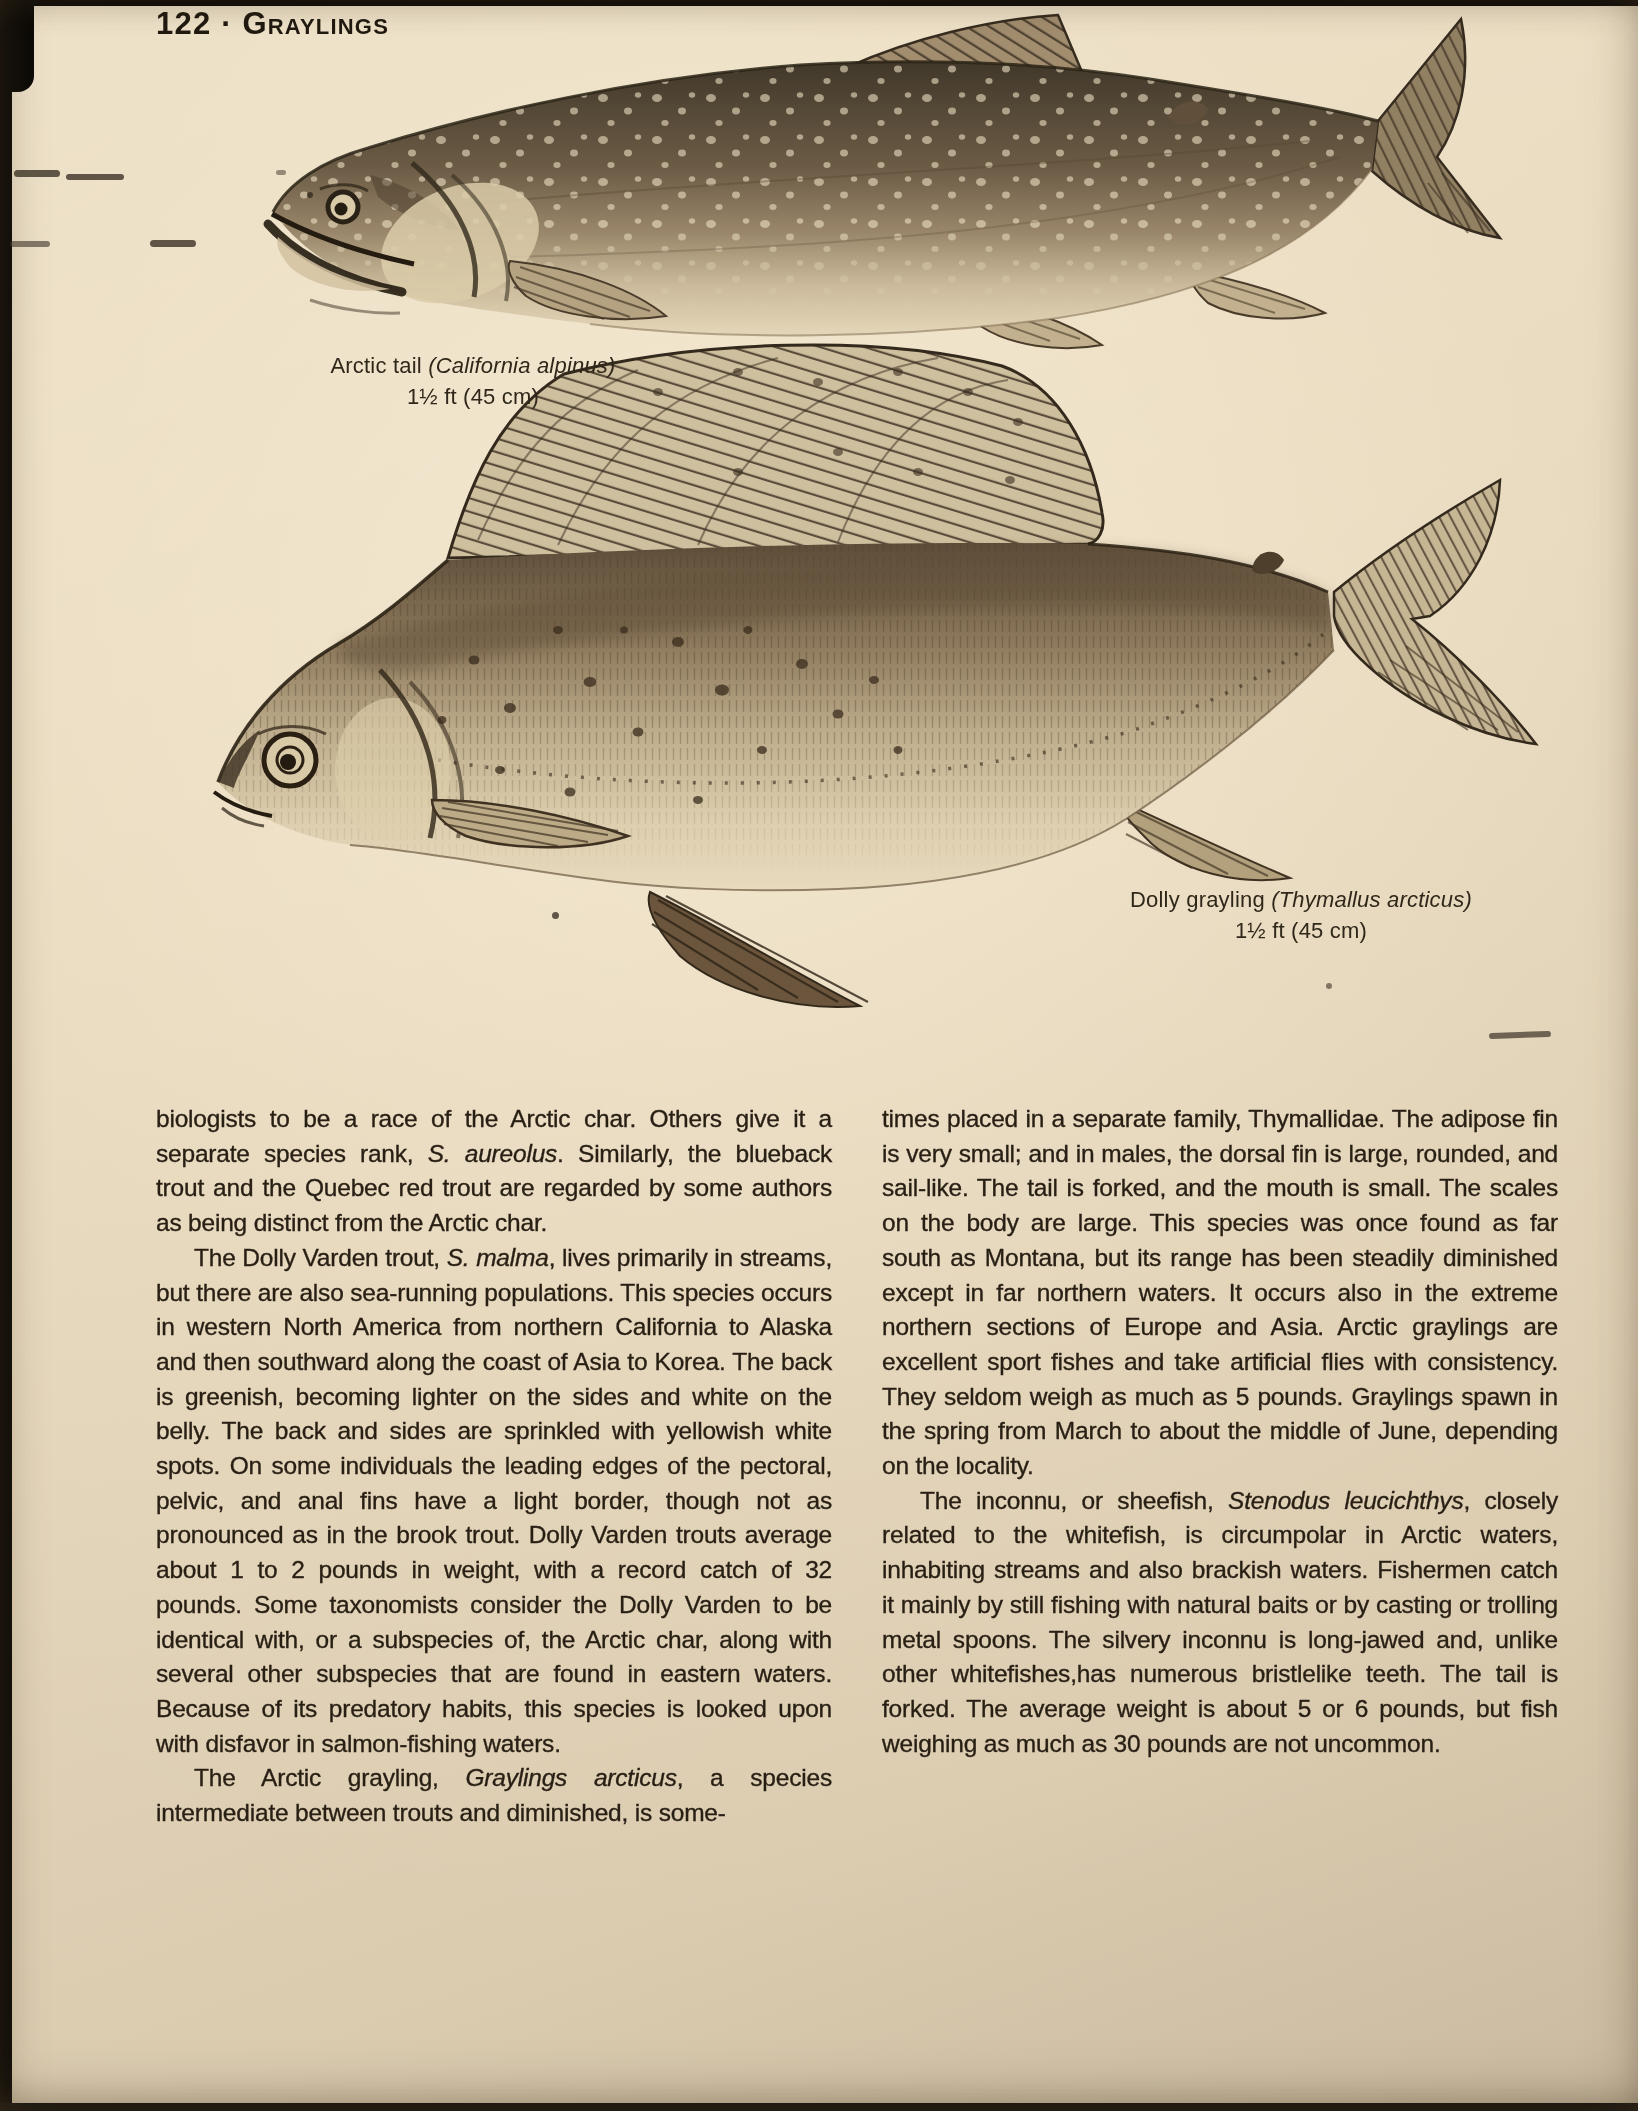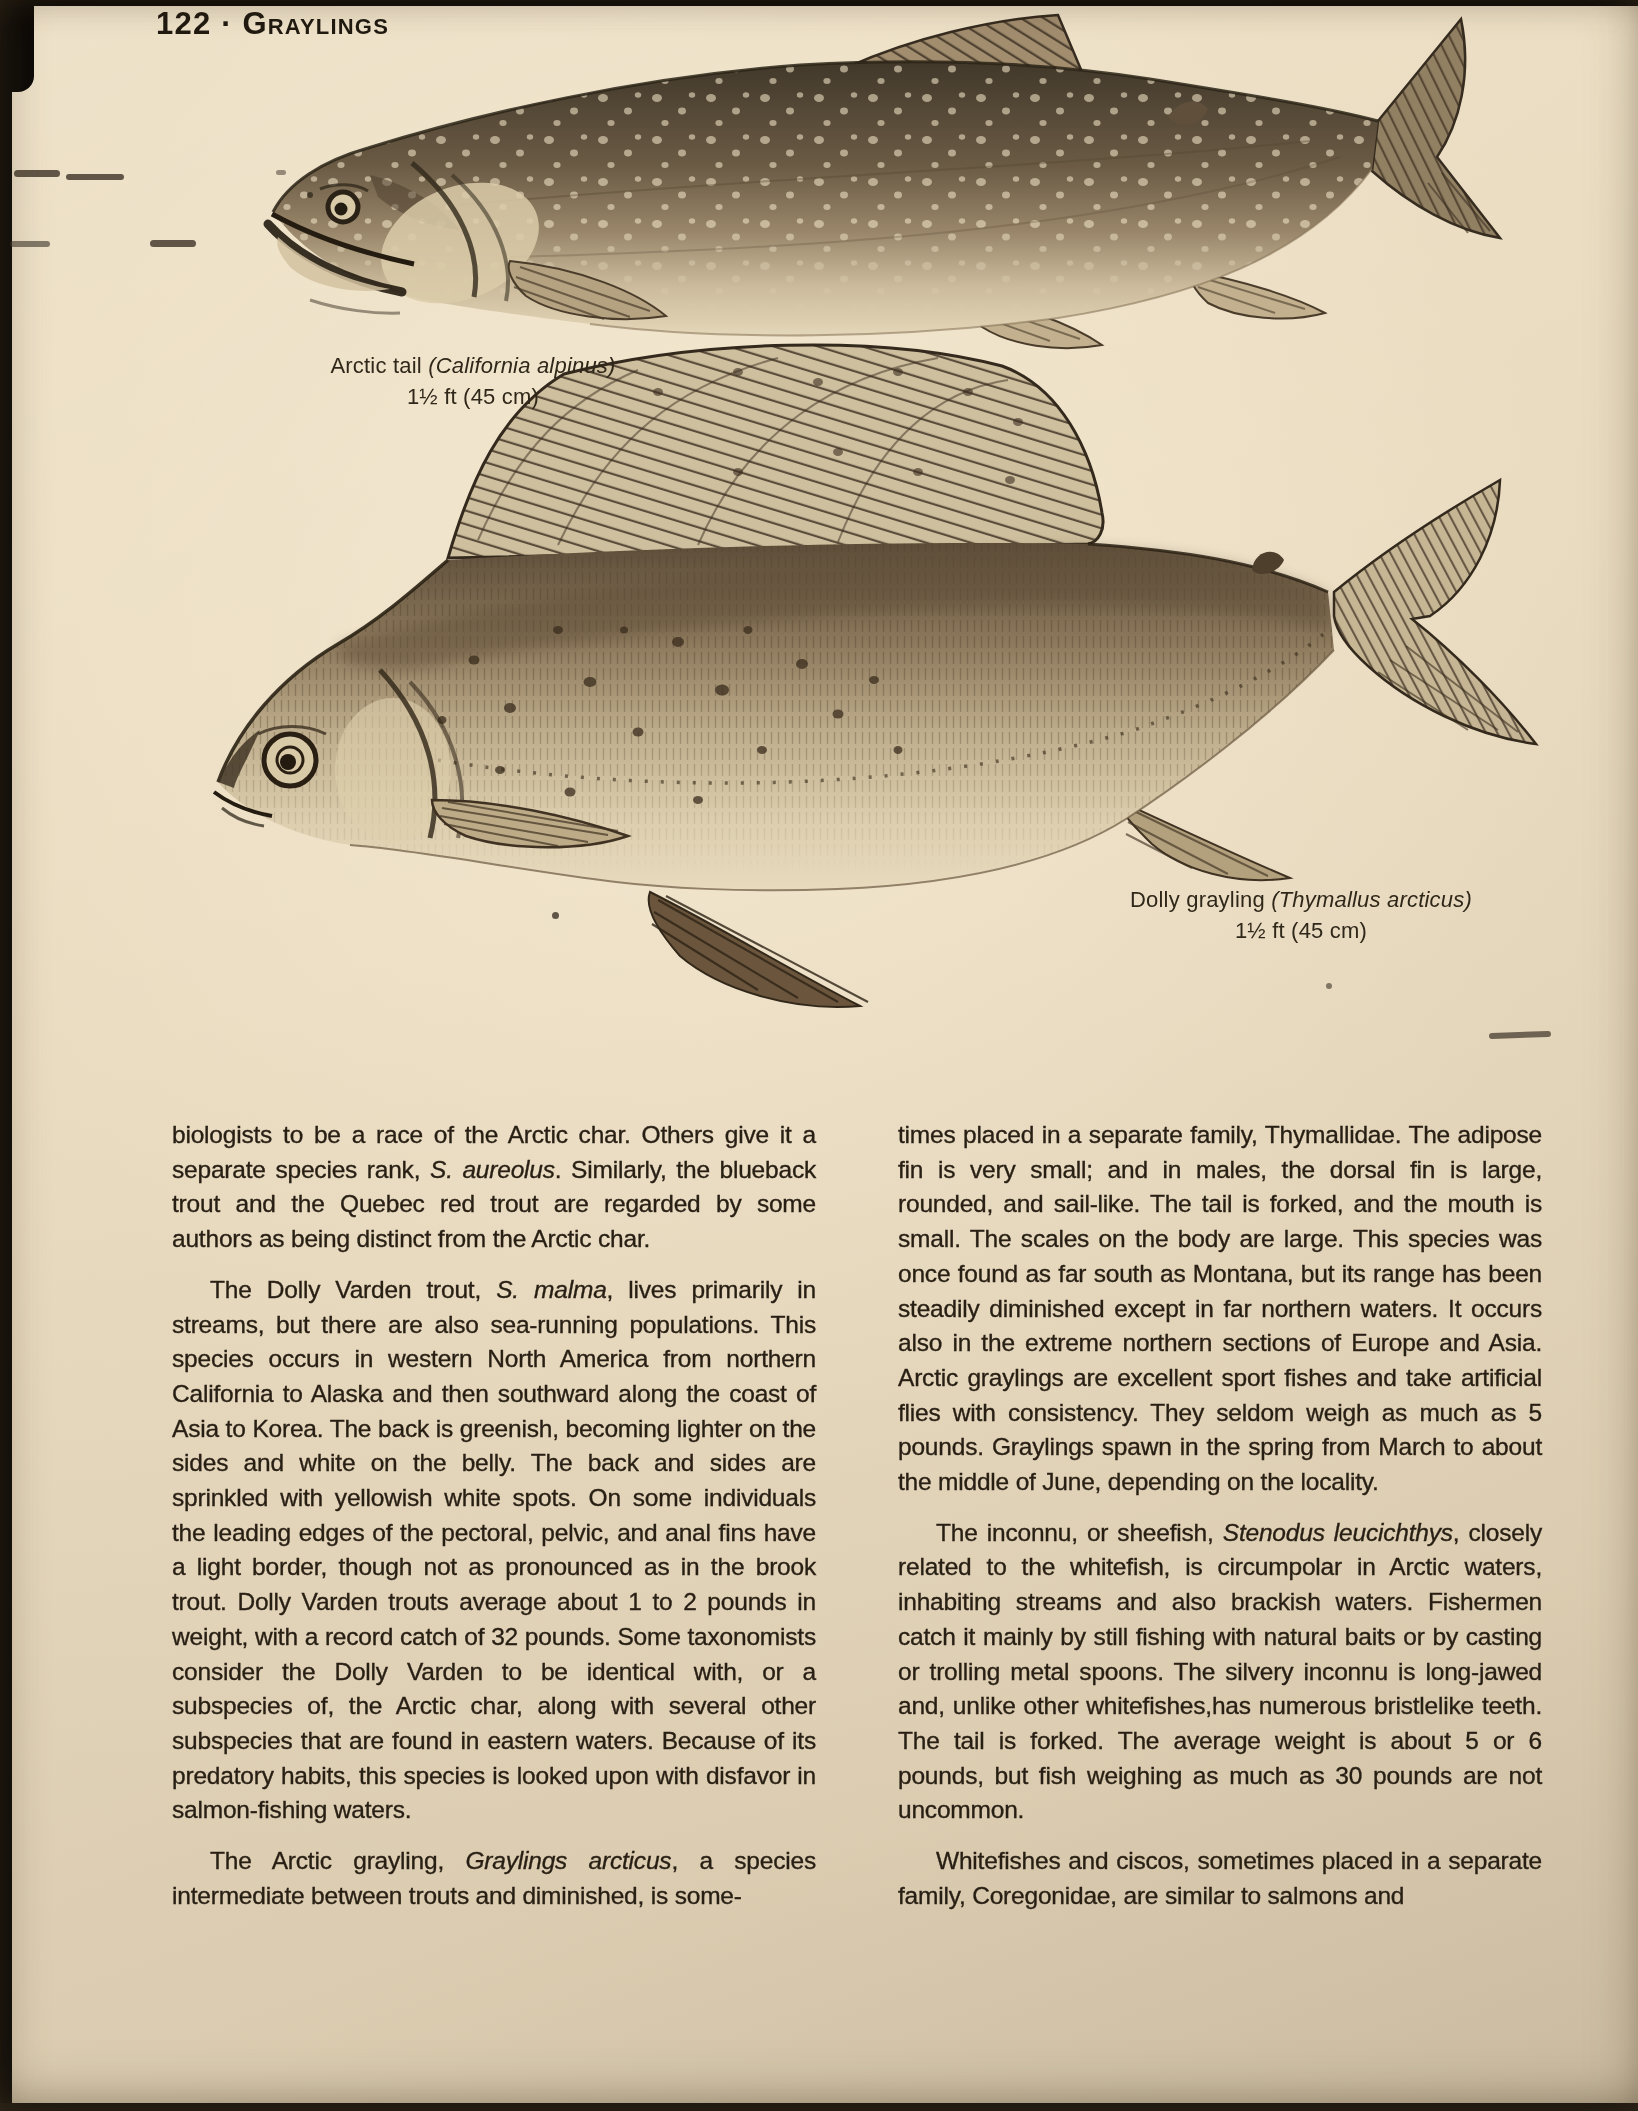--- a/index.html
+++ b/index.html
@@ -42,21 +42,21 @@
 
   .columns{
     position:absolute;left:156px;top:1102px;width:1402px;
     display:flex;gap:50px;
     font-size:24.5px;line-height:34.7px;
     letter-spacing:-.2px;
     color:#281f14;
     -webkit-text-stroke:.35px #281f14;
   }
   .col{flex:1;min-width:0;}
-  .col p{margin:16px;text-align:justify;}
+  .col p{margin:0;text-align:justify;}
   .col p.indent{text-indent:38px;}
   .col i{font-style:italic;}
 
   .smudge{position:absolute;background:#3c3226;border-radius:4px;opacity:.8;}
 </style>
 </head>
 <body>
 
 <div class="page">
 
@@ -254,21 +254,20 @@
 
   <div class="columns">
     <div class="col">
       <p><span>biologists to be a race of the Arctic char. Others give it a separate species rank, </span><i>S. aureolus</i><span>. Similarly, the blueback trout and the Quebec red trout are regarded by some authors as being distinct from the Arctic char.</span></p>
       <p class="indent"><span>The Dolly Varden trout, </span><i>S. malma</i><span>, lives primarily in streams, but there are also sea-running populations. This species occurs in western North America from northern California to Alaska and then southward along the coast of Asia to Korea. The back is greenish, becoming lighter on the sides and white on the belly. The back and sides are sprinkled with yellowish white spots. On some individuals the leading edges of the pectoral, pelvic, and anal fins have a light border, though not as pronounced as in the brook trout. Dolly Varden trouts average about 1 to 2 pounds in weight, with a record catch of 32 pounds. Some taxonomists consider the Dolly Varden to be identical with, or a subspecies of, the Arctic char, along with several other subspecies that are found in eastern waters. Because of its predatory habits, this species is looked upon with disfavor in salmon-fishing waters.</span></p>
       <p class="indent"><span>The Arctic grayling, </span><i>Graylings arcticus</i><span>, a species intermediate between trouts and diminished, is some-</span></p>
     </div>
     <div class="col">
       <p><span>times placed in a separate family, Thymallidae. The adipose fin is very small; and in males, the dorsal fin is large, rounded, and sail-like. The tail is forked, and the mouth is small. The scales on the body are large. This species was once found as far south as Montana, but its range has been steadily diminished except in far northern waters. It occurs also in the extreme northern sections of Europe and Asia. Arctic graylings are excellent sport fishes and take artificial flies with consistency. They seldom weigh as much as 5 pounds. Graylings spawn in the spring from March to about the middle of June, depending on the locality.</span></p>
       <p class="indent"><span>The inconnu, or sheefish, </span><i>Stenodus leucichthys</i><span>, closely related to the whitefish, is circumpolar in Arctic waters, inhabiting streams and also brackish waters. Fishermen catch it mainly by still fishing with natural baits or by casting or trolling metal spoons. The silvery inconnu is long-jawed and, unlike other whitefishes,has numerous bristlelike teeth. The tail is forked. The average weight is about 5 or 6 pounds, but fish weighing as much as 30 pounds are not uncommon.</span></p>
-      <p class="indent"><span>Whitefishes and ciscos, sometimes placed in a separate family, Coregonidae, are similar to salmons and</span></p>
     </div>
   </div>
 
   <div class="smudge" style="left:14px;top:170px;width:46px;height:7px;"></div>
   <div class="smudge" style="left:66px;top:174px;width:58px;height:6px;"></div>
   <div class="smudge" style="left:276px;top:170px;width:10px;height:5px;opacity:.5;"></div>
   <div class="smudge" style="left:10px;top:241px;width:40px;height:6px;opacity:.6;"></div>
   <div class="smudge" style="left:150px;top:240px;width:46px;height:7px;"></div>
   <div class="smudge" style="left:1489px;top:1032px;width:62px;height:6px;transform:rotate(-2deg);opacity:.7;"></div>
   <div class="smudge" style="left:552px;top:912px;width:7px;height:7px;border-radius:50%;"></div>

